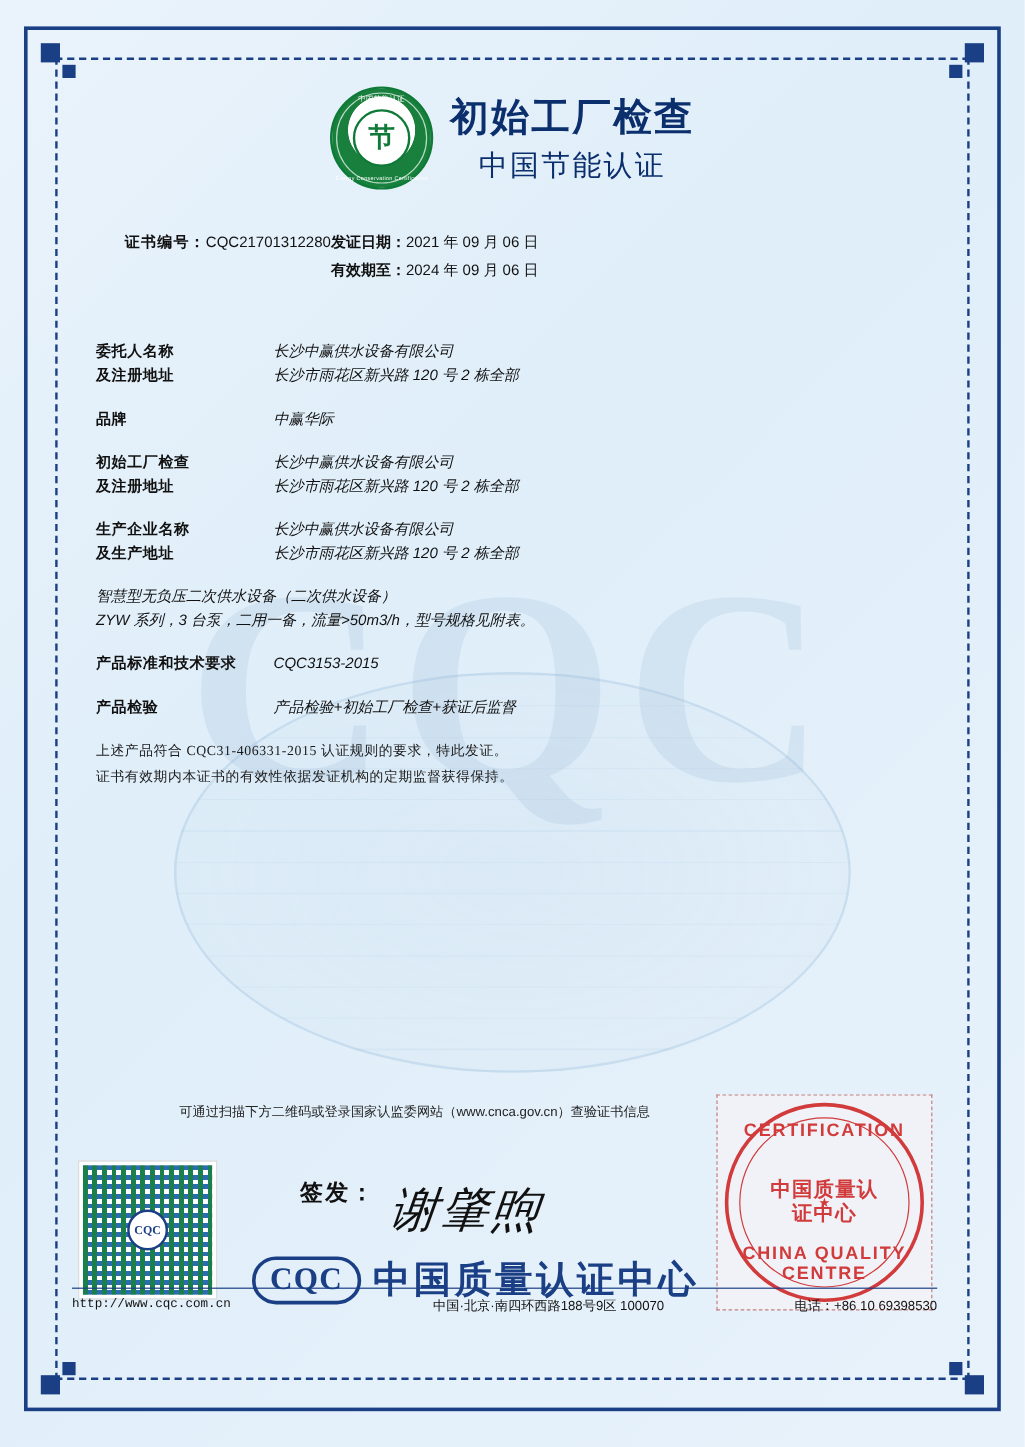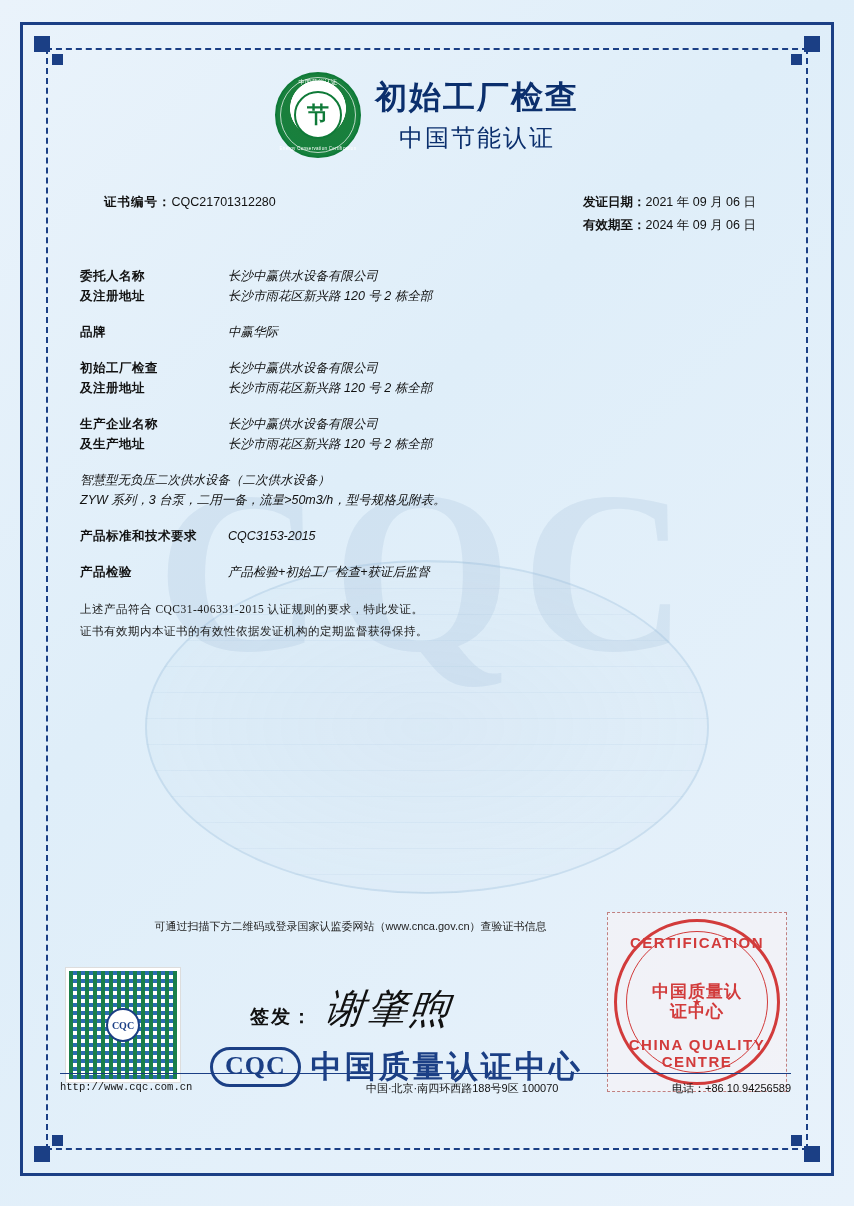--- a/index.html
+++ b/index.html
@@ -161,37 +161,37 @@
   .title-sub {
     font-size: 24px;
     color: #0b2f6d;
     letter-spacing: 2px;
     margin-top: 2px;
   }
 
   
   .meta-row {
     display: flex;
-    justify-content: space-between;
+    justify-content: flex-start;
     align-items: flex-start;
     margin-top: 36px;
     padding: 0 38px 0 44px;
   }
   .cert-no {
     font-size: 12.5px;
     color: #111;
   }
   .cert-no .lbl { font-weight: bold; letter-spacing: 1px; }
   .dates { text-align: left; font-size: 12.5px; color: #111; }
   .dates div { margin-bottom: 6px; }
   .dates .lbl { font-weight: bold; font-family: "Liberation Serif", serif; }
 
   
   .fields {
-    margin-top: 26px;
+    margin-top: 43px;
     padding-left: 20px;
   }
   .field {
     display: flex;
     margin-bottom: 16px;
   }
   .field .label {
     width: 148px;
     flex: none;
     font-size: 12.5px;
@@ -214,21 +214,21 @@
     color: #1a1a1a;
     line-height: 22px;
     font-family: "Liberation Serif", serif;
     letter-spacing: 0.5px;
   }
 
   
   .bottom {
     position: absolute;
     left: 0;
-    right: 3px;
+    right: 13px;
     bottom: 46px;
   }
   .scan-note {
     text-align: center;
     font-size: 11px;
     color: #222;
     margin-bottom: 6px;
     padding-right: 150px;
   }
   .bottom-main {
@@ -259,21 +259,21 @@
     font-size: 10px;
     font-weight: bold;
     display: flex; align-items: center; justify-content: center;
     font-family: "Liberation Serif", serif;
   }
   .sign-area {
     position: absolute;
     left: 190px;
     bottom: 64px;
     display: flex;
-    align-items: flex-end;
+    align-items: flex-start;
   }
   .sign-label {
     font-size: 19px;
     font-weight: bold;
     color: #111;
     letter-spacing: 2px;
     margin-right: 12px;
     padding-bottom: 6px;
   }
   .signature {
@@ -538,18 +538,18 @@
             <div class="seal-inner-text">中国质量认证中心</div>
           </div>
         </div>
 
       </div>
 
       <div class="footer-line"></div>
       <div class="footer">
         <div class="url">http://www.cqc.com.cn</div>
         <div class="addr">中国·北京·南四环西路188号9区   100070</div>
-        <div class="phone">电话：+86 10 94256589</div>
+        <div class="phone">电话：+86 10 69398530</div>
       </div>
     </div>
 
   </div>
 </div>
 
 </body></html>

